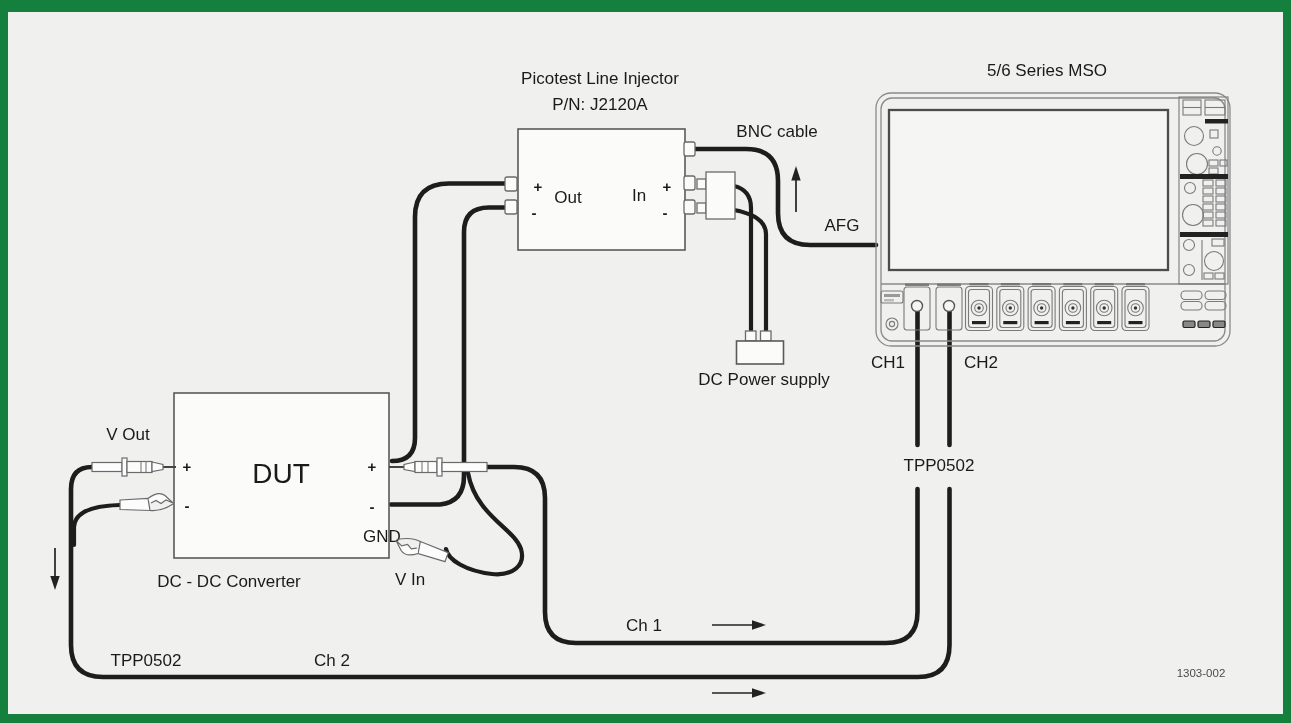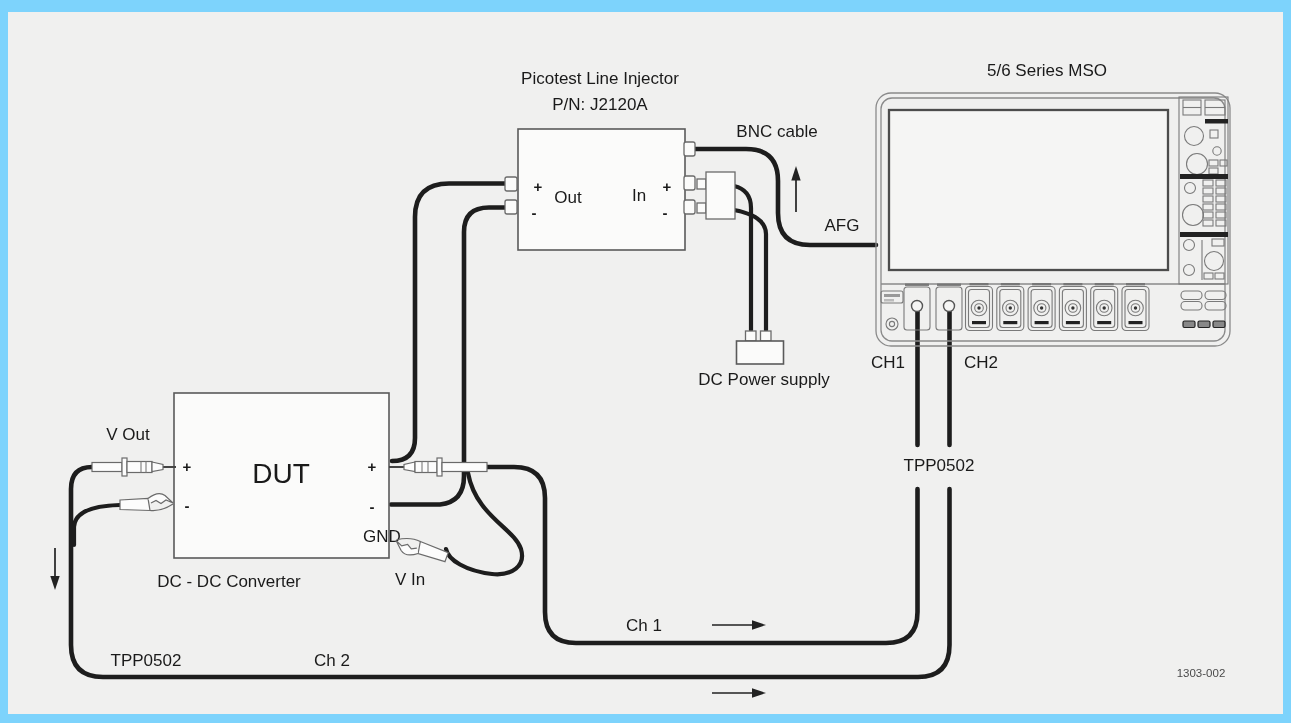--- a/index.html
+++ b/index.html
@@ -1,16 +1,16 @@
 <!DOCTYPE html>
 <html style="--bg: #f0f0ef; --cable: #1d1d1d; --outline: #5a5a5a; --text: #1a1a1a;"><head>
 <meta charset="utf-8">
 <style>
   html,body{margin:0;padding:0;background:#ffffff;}
-  .stage{width:1291px;height:723px;position:relative;background:#7dd3fc;}
+  .stage{width:1291px;height:723px;position:relative;background:#15803d;}
   svg{display:block;}
   .bgpane{fill:var(--bg,#f0f0ef);}
   .cable{fill:none;stroke:var(--cable,#1d1d1d);stroke-width:4.6;stroke-linecap:round;}
   .cable2{fill:none;stroke:var(--cable,#1d1d1d);stroke-width:4.2;stroke-linecap:round;}
   .box{fill:#fbfbfa;stroke:var(--outline,#5a5a5a);stroke-width:1.6;}
   .stub{fill:#fbfbfa;stroke:#6a6a6a;stroke-width:1.3;}
   .panel{fill:none;stroke:#8a8a8a;stroke-width:1.3;}
   .pline{fill:none;stroke:#7a7a7a;stroke-width:1.1;}
   .scr{fill:#f5f5f4;stroke:#4c4c4c;stroke-width:2.3;}
   .probe{fill:#fcfcfc;stroke:#6a6a6a;stroke-width:1.2;}

